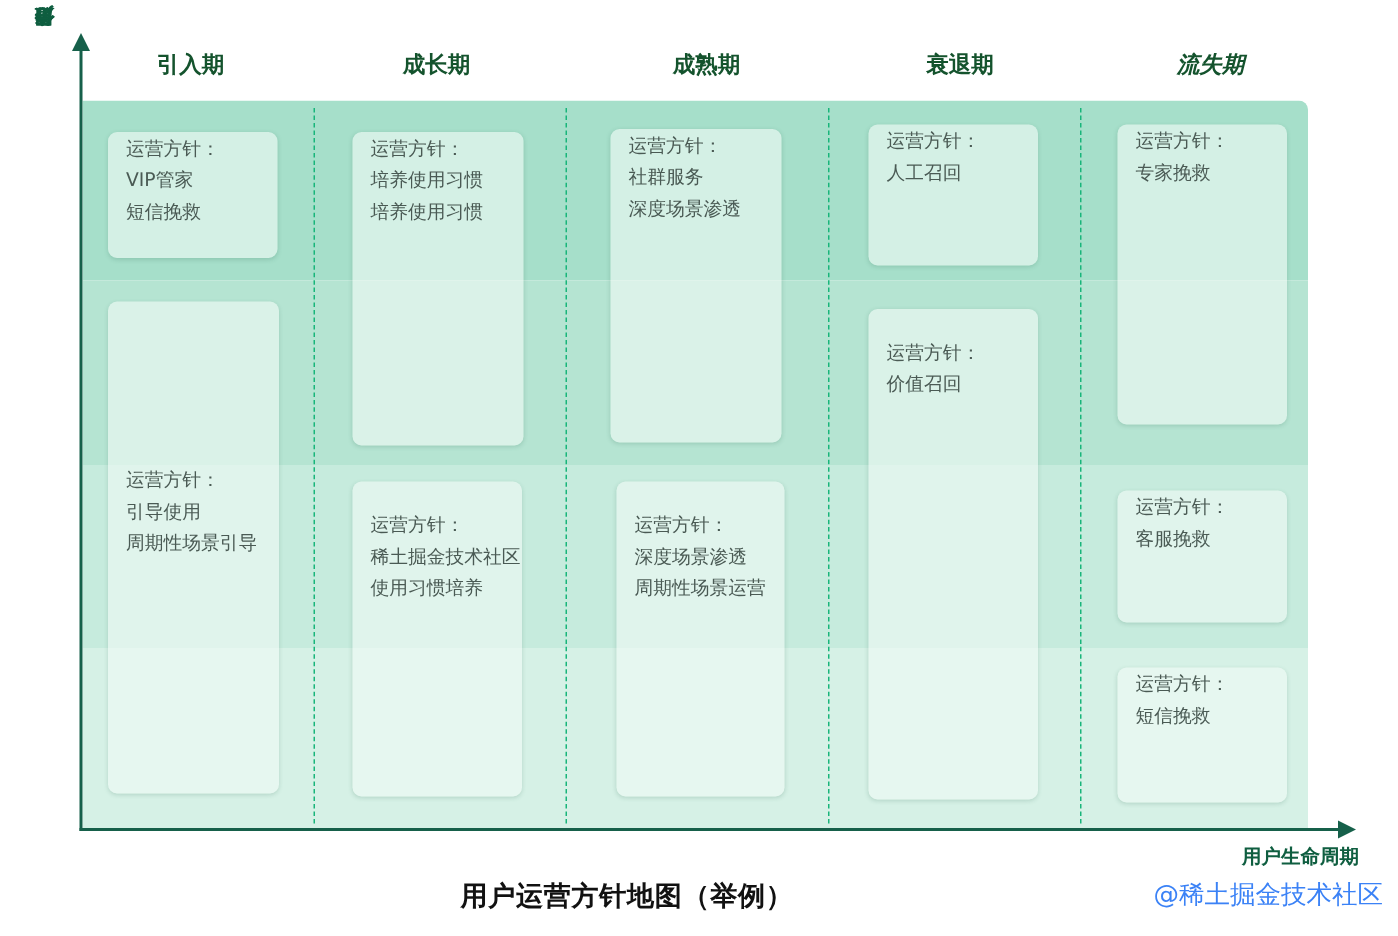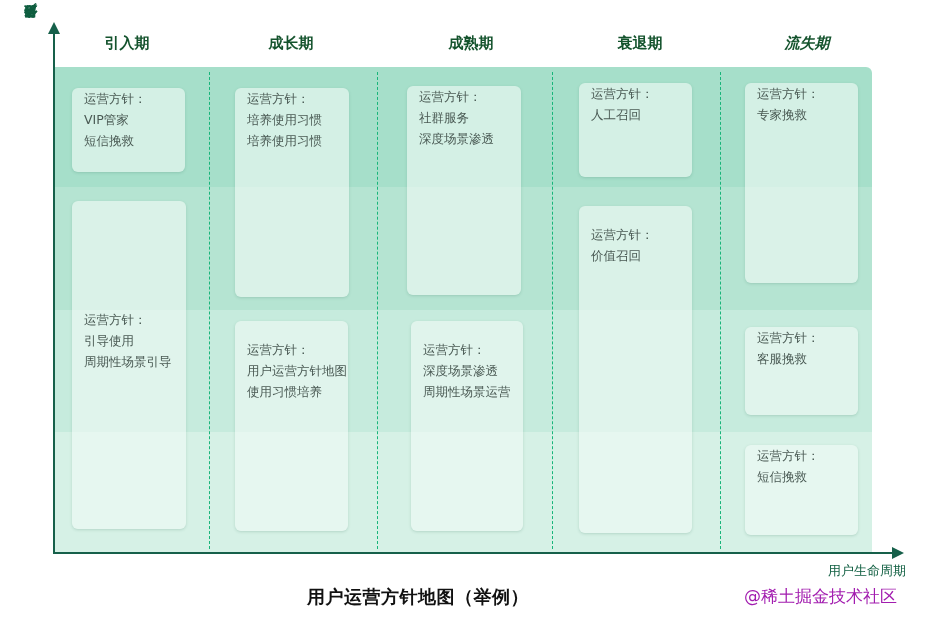--- a/index.html
+++ b/index.html
@@ -53,31 +53,31 @@
   .axis-h {
     position: absolute; left: 53px; top: 552px; width: 842px; height: 2px; background: #16604a;
   }
   .axis-h-arrow {
     position: absolute; left: 892px; top: 547px; width: 0; height: 0;
     border-top: 6px solid transparent; border-bottom: 6px solid transparent;
     border-left: 12px solid #16604a;
   }
   .x-axis-label {
     position: absolute; right: 26px; top: 562px;
-    font-size: 13px; font-weight: normal; color: #0f5e40;
+    font-size: 13px; font-weight: bold; color: #0f5e40;
   }
 
   .caption {
     position: absolute; left: 0; width: 836px; top: 585px; text-align: center;
     font-size: 18px; font-weight: bold; color: #111;
     letter-spacing: 0.5px;
   }
   .watermark {
-    position: absolute; right: 35px; top: 585px;
-    font-size: 17px; color: #a21caf;
+    position: absolute; right: 10px; top: 585px;
+    font-size: 17px; color: #3b82f6;
   }
 </style>
 </head>
 <body>
 
 <div class="phase-header" style="left:67px;">引入期</div>
 <div class="phase-header" style="left:231px;font-family:Liberation Mono, monospace;">成长期</div>
 <div class="phase-header" style="left:411px;">成熟期</div>
 <div class="phase-header" style="left:580px;">衰退期</div>
 <div class="phase-header" style="left:747px;font-style:italic;">流失期</div>
@@ -106,21 +106,21 @@
     <span class="line">周期性场景引导</span>
   </div>
 
   <div class="box" style="left:180px; top:21px; width:114px; height:209px;">
     <span class="line">运营方针：</span>
     <span class="line">培养使用习惯</span>
     <span class="line">培养使用习惯</span>
   </div>
   <div class="box" style="left:180px; top:254px; width:113px; height:210px; padding-top:18px;">
     <span class="line">运营方针：</span>
-    <span class="line">用户运营方针地图</span>
+    <span class="line">稀土掘金技术社区</span>
     <span class="line">使用习惯培养</span>
   </div>
 
   <div class="box" style="left:352px; top:19px; width:114px; height:209px;">
     <span class="line">运营方针：</span>
     <span class="line">社群服务</span>
     <span class="line">深度场景渗透</span>
   </div>
   <div class="box" style="left:356px; top:254px; width:112px; height:210px; padding-top:18px;">
     <span class="line">运营方针：</span>

